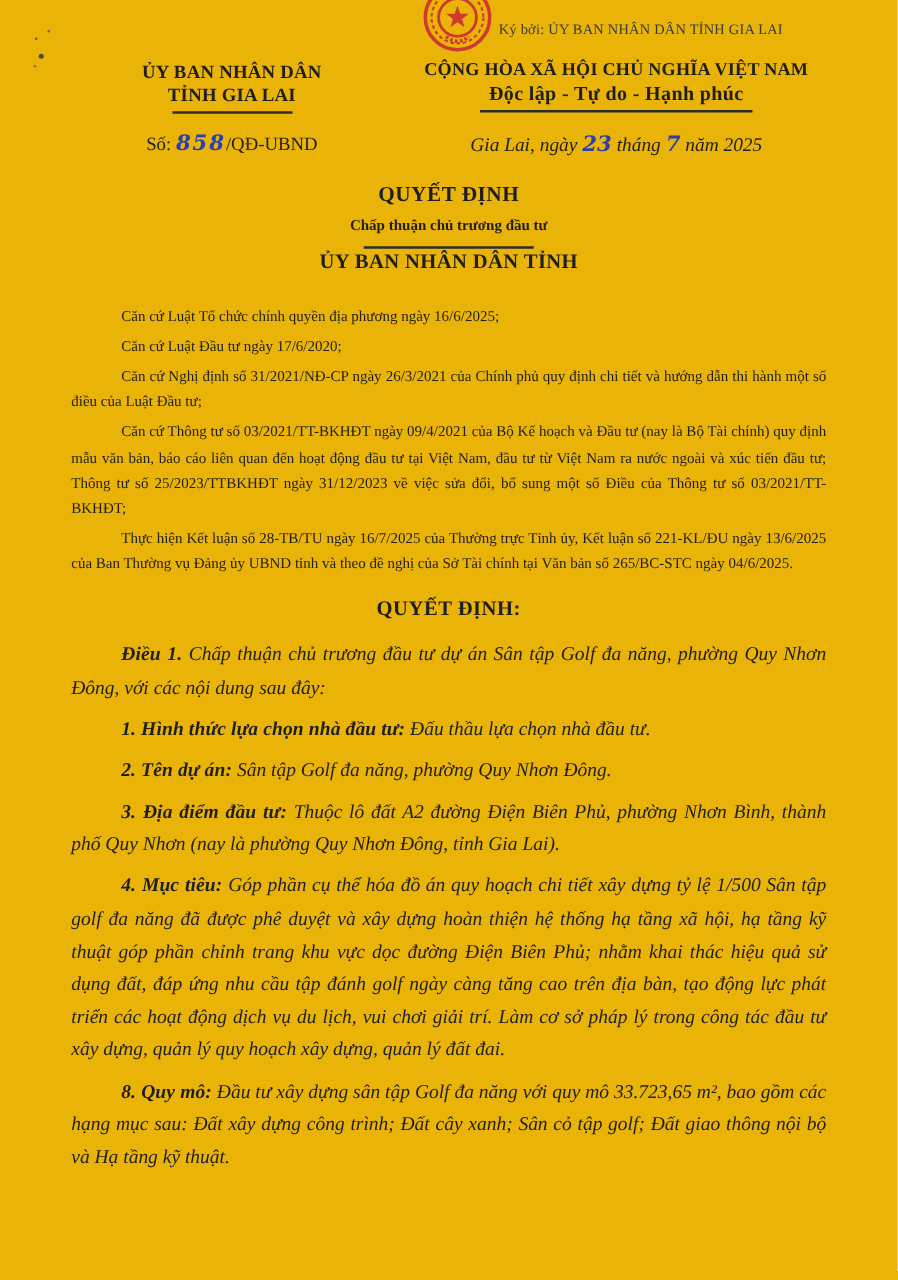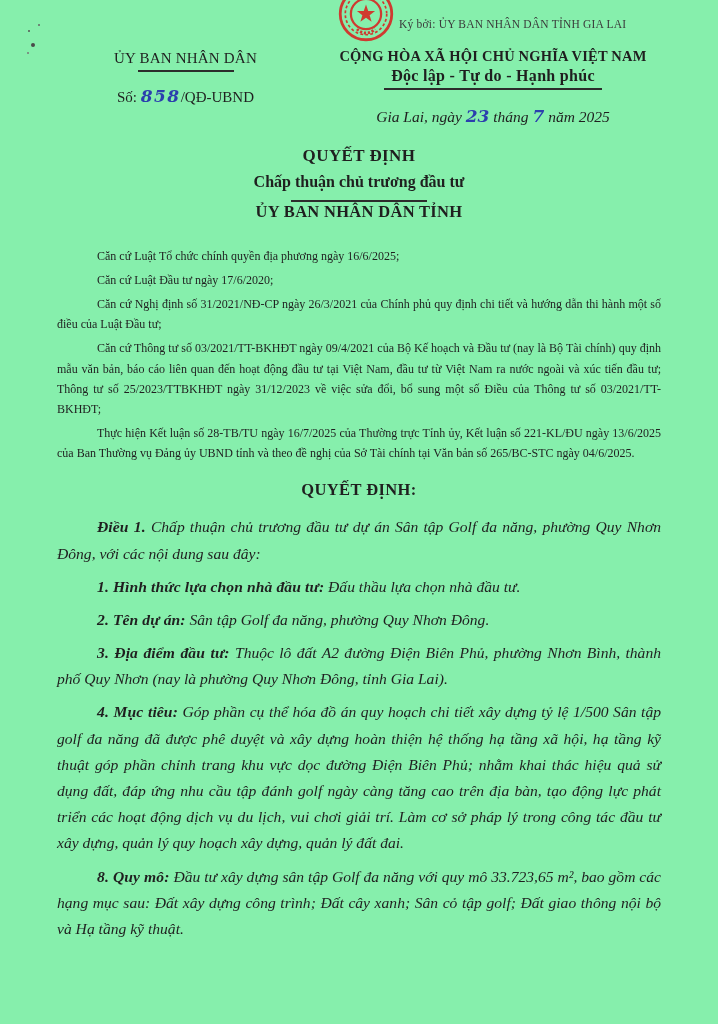--- a/index.html
+++ b/index.html
@@ -1,53 +1,53 @@
 <!DOCTYPE html>
 <html lang="vi"><head>
 <meta charset="utf-8">
 <style>
   html,body{margin:0;padding:0;background:#e8e8e8;}
   .page{
     position:relative;
     width:718px;height:1024px;
     margin:0 auto;
-    background:#86efac;
+    background:#eab308;
     overflow:hidden;
     font-family:"Liberation Serif","DejaVu Serif",serif;
     color:#1f1f1f;
   }
   
   .seal{position:absolute;left:338px;top:-14px;width:56px;height:56px;}
   .sign-note{
     position:absolute;left:399px;top:18px;
     font-size:11.5px;color:#3a3a3a;letter-spacing:.2px;
     white-space:nowrap;
   }
   .specks{position:absolute;left:28px;top:30px;width:2px;height:2px;border-radius:50%;background:#555;
     box-shadow:10px -6px 0 #666, 4px 14px 0 1px #4a4a4a, -1px 22px 0 #777;}
   
   .col-left{position:absolute;left:78px;top:50px;width:215px;text-align:center;}
   .col-right{position:absolute;left:293px;top:48px;width:400px;text-align:center;}
-  .issuer1{font-weight:normal;font-size:15px;letter-spacing:.2px;}
+  .issuer1{font-weight:bold;font-size:15px;letter-spacing:.2px;}
   .issuer2{font-weight:bold;font-size:15px;margin-top:2px;letter-spacing:.2px;}
   .rule{height:1.6px;background:#2c2c2c;margin:3px auto 0;}
   .rule-left{width:96px;}
   .rule-right{width:218px;}
   .doc-number{margin-top:14px;font-size:15px;}
   .hand{color:#2b3fae;font-weight:bold;font-style:italic;font-family:"DejaVu Serif",serif;text-align:right;}
   .hand-num{font-size:17px;letter-spacing:1.5px;}
   .national1{font-weight:bold;font-size:14.5px;letter-spacing:.2px;}
   .national2{font-weight:bold;font-size:16px;margin-top:2px;letter-spacing:.3px;}
   .date-line{margin-top:16px;font-style:italic;font-size:15.5px;}
   .hand-day,.hand-month{font-size:17px;}
   
   .doc-body{position:absolute;left:57px;top:142px;width:604px;}
   .title-block{text-align:center;}
   .title1{font-weight:bold;font-size:17px;margin-top:4px;letter-spacing:.4px;}
-  .title2{font-weight:bold;font-size:16px;margin-top:7px;}
+  .title2{font-weight:bold;font-size:12px;margin-top:7px;}
   .title-rule{width:136px;height:1.8px;background:#2c2c2c;margin:9px auto 0;}
   .authority{font-weight:bold;font-size:16.5px;letter-spacing:.3px;}
   .preamble{margin-top:24px;}
   .preamble p{
     margin:4px 0;
     font-size:12px;line-height:1.68;
     text-indent:40px;text-align:justify;
   }
   .decision-heading{
     text-align:center;font-weight:bold;font-size:16.5px;
@@ -71,20 +71,21 @@
     <circle cx="50" cy="50" r="46" fill="none" stroke="#cf3a30" stroke-width="5"></circle>
     <circle cx="50" cy="50" r="37" fill="none" stroke="#cf3a30" stroke-width="3" stroke-dasharray="5 4"></circle>
     <circle cx="50" cy="50" r="27" fill="none" stroke="#cf3a30" stroke-width="4"></circle>
     <polygon fill="#cf3a30" points="50,33 54,44.5 66.2,44.7 56.5,52.1 60,63.8 50,56.8 40,63.8 43.5,52.1 33.8,44.7 46,44.5"></polygon>
     <path d="M34 77 a22 22 0 0 0 32 0" fill="none" stroke="#cf3a30" stroke-width="5" stroke-dasharray="4 3"></path>
   </svg>
   <div class="sign-note">Ký bởi: ỦY BAN NHÂN DÂN TỈNH GIA LAI</div>
 
   <div class="col-left">
     <div class="issuer1">ỦY BAN NHÂN DÂN</div>
+    <div class="issuer2">TỈNH GIA LAI</div>
     <div class="rule rule-left"></div>
     <div class="doc-number"><span>Số: </span><span class="hand hand-num">858</span><span>/QĐ-UBND</span></div>
   </div>
 
   <div class="col-right">
     <div class="national1">CỘNG HÒA XÃ HỘI CHỦ NGHĨA VIỆT NAM</div>
     <div class="national2">Độc lập - Tự do - Hạnh phúc</div>
     <div class="rule rule-right"></div>
     <div class="date-line"><span>Gia Lai, ngày </span><span class="hand hand-day">23</span><span> tháng </span><span class="hand hand-month">7</span><span> năm 2025</span></div>
   </div>

